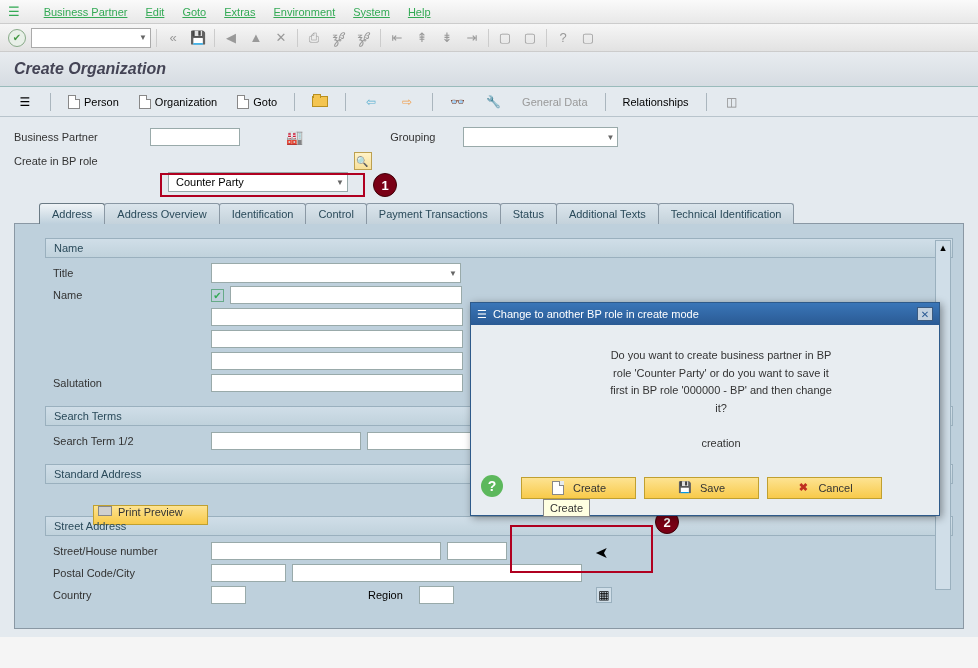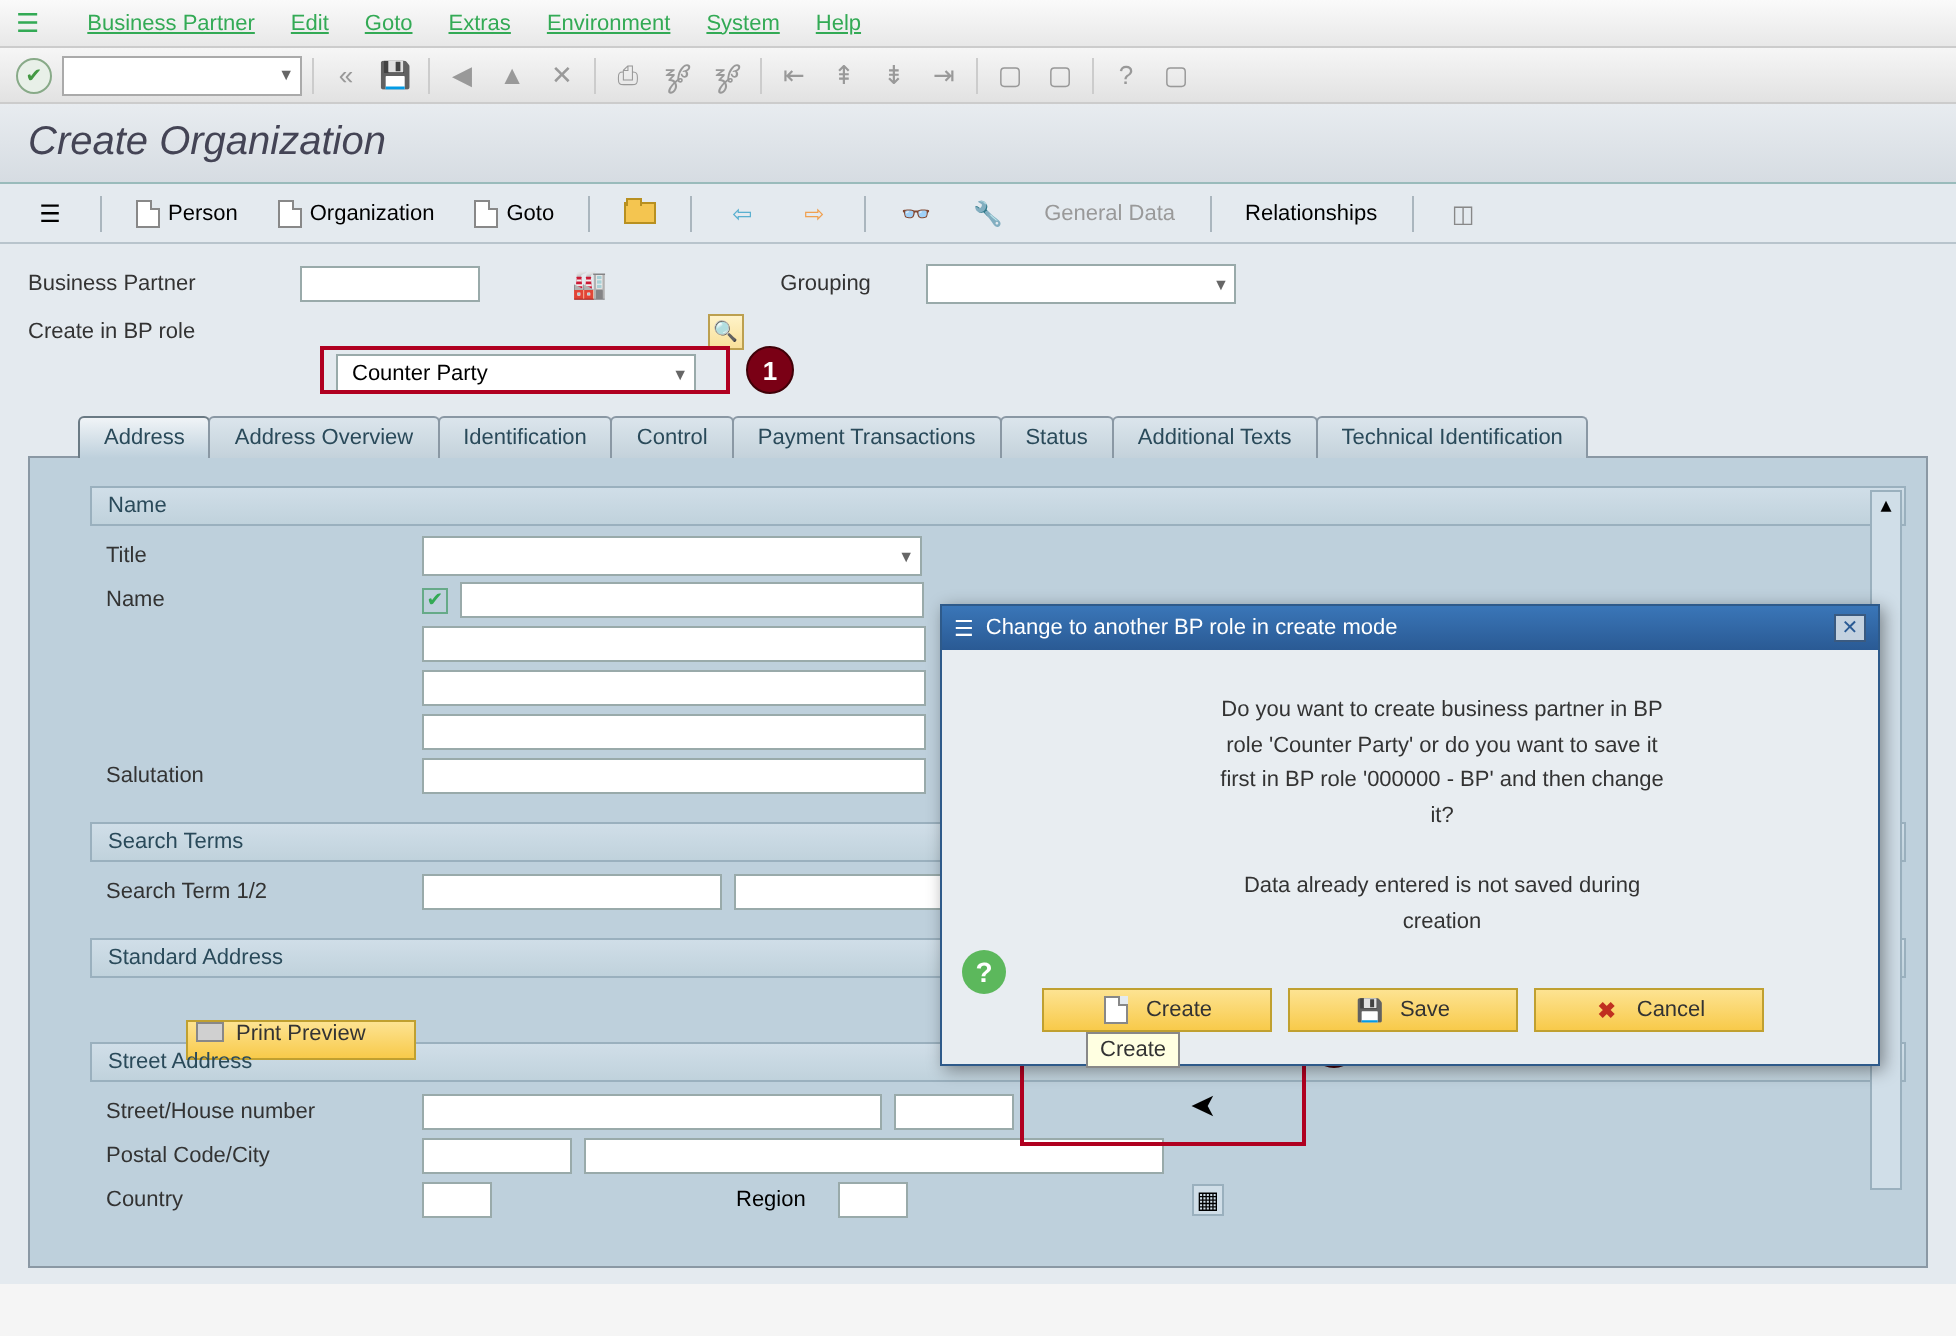--- a/index.html
+++ b/index.html
@@ -11,21 +11,21 @@
 .menubar-icon { color: #3a5; font-size: 13px; margin-right: 6px; }
 
 .toolbar1 { background: linear-gradient(#f6f6f6, #e2e2e2); border-bottom: 1px solid #ccc; padding: 3px 8px; display: flex; gap: 3px; align-items: center; height: 28px; }
 .tb-btn { width: 22px; height: 20px; display: inline-flex; align-items: center; justify-content: center; color: #999; font-size: 13px; }
 .tb-check { width: 18px; height: 18px; border: 1px solid #8a8; border-radius: 50%; background: #e8f0e8; display: inline-flex; align-items: center; justify-content: center; color: #494; font-size: 10px; margin-right: 2px; }
 .tb-dropdown { width: 120px; height: 20px; border: 1px solid #aaa; background: #fff; display: inline-flex; align-items: center; justify-content: flex-end; padding-right: 3px; }
 .tb-sep { width: 1px; height: 18px; background: #ccc; margin: 0 2px; }
 .chev { font-size: 8px; color: #666; }
 
 .title-bar { background: linear-gradient(#e8ecf0, #d6dce2); padding: 8px 14px; border-bottom: 1px solid #9bb; }
-.title-text { font-size: 20px; font-style: italic; font-weight: normal; color: #445; }
+.title-text { font-size: 16px; font-style: italic; font-weight: bold; color: #445; }
 
 .toolbar2 { background: #e4eaef; border-bottom: 1px solid #b8c4cc; padding: 4px 10px; display: flex; gap: 6px; align-items: center; height: 30px; }
 .tb2-btn { height: 20px; padding: 0 6px; display: inline-flex; align-items: center; gap: 4px; border: 1px solid transparent; cursor: pointer; }
 .doc-icon { width: 12px; height: 14px; background: #fff; border: 1px solid #888; position: relative; display: inline-block; }
 .doc-icon::after { content: ''; position: absolute; right: -1px; top: -1px; width: 4px; height: 4px; background: #e4eaef; border-left: 1px solid #888; border-bottom: 1px solid #888; }
 .folder-icon { width: 16px; height: 11px; background: #f4c550; border: 1px solid #b89020; display: inline-block; position: relative; }
 .folder-icon::before { content: ''; position: absolute; top: -3px; left: 0; width: 6px; height: 3px; background: #f4c550; border: 1px solid #b89020; border-bottom: none; }
 .tb2-sep { width: 1px; height: 18px; background: #aab6be; margin: 0 4px; }
 .tb2-icon { width: 16px; height: 16px; display: inline-flex; align-items: center; justify-content: center; font-size: 12px; }
 .disabled-text { color: #999; }
@@ -303,21 +303,20 @@
     <span class="dialog-close">✕</span>
   </div>
   <div class="dialog-body">
     <div class="q-icon">?</div>
     <div style="padding-left:10px;text-align:center;">
       <div>Do you want to create business partner in BP</div>
       <div>role 'Counter Party' or do you want to save it</div>
       <div>first in BP role '000000 - BP' and then change</div>
       <div>it?</div>
       <br>
-      <div>Data already entered is not saved during</div>
       <div>creation</div>
     </div>
   </div>
   <div class="dialog-buttons">
     <span class="dlg-btn">
       <span class="dlg-btn-icon">
           <span class="doc-icon"></span>
         </span>
       <span>Create</span>
     </span>

